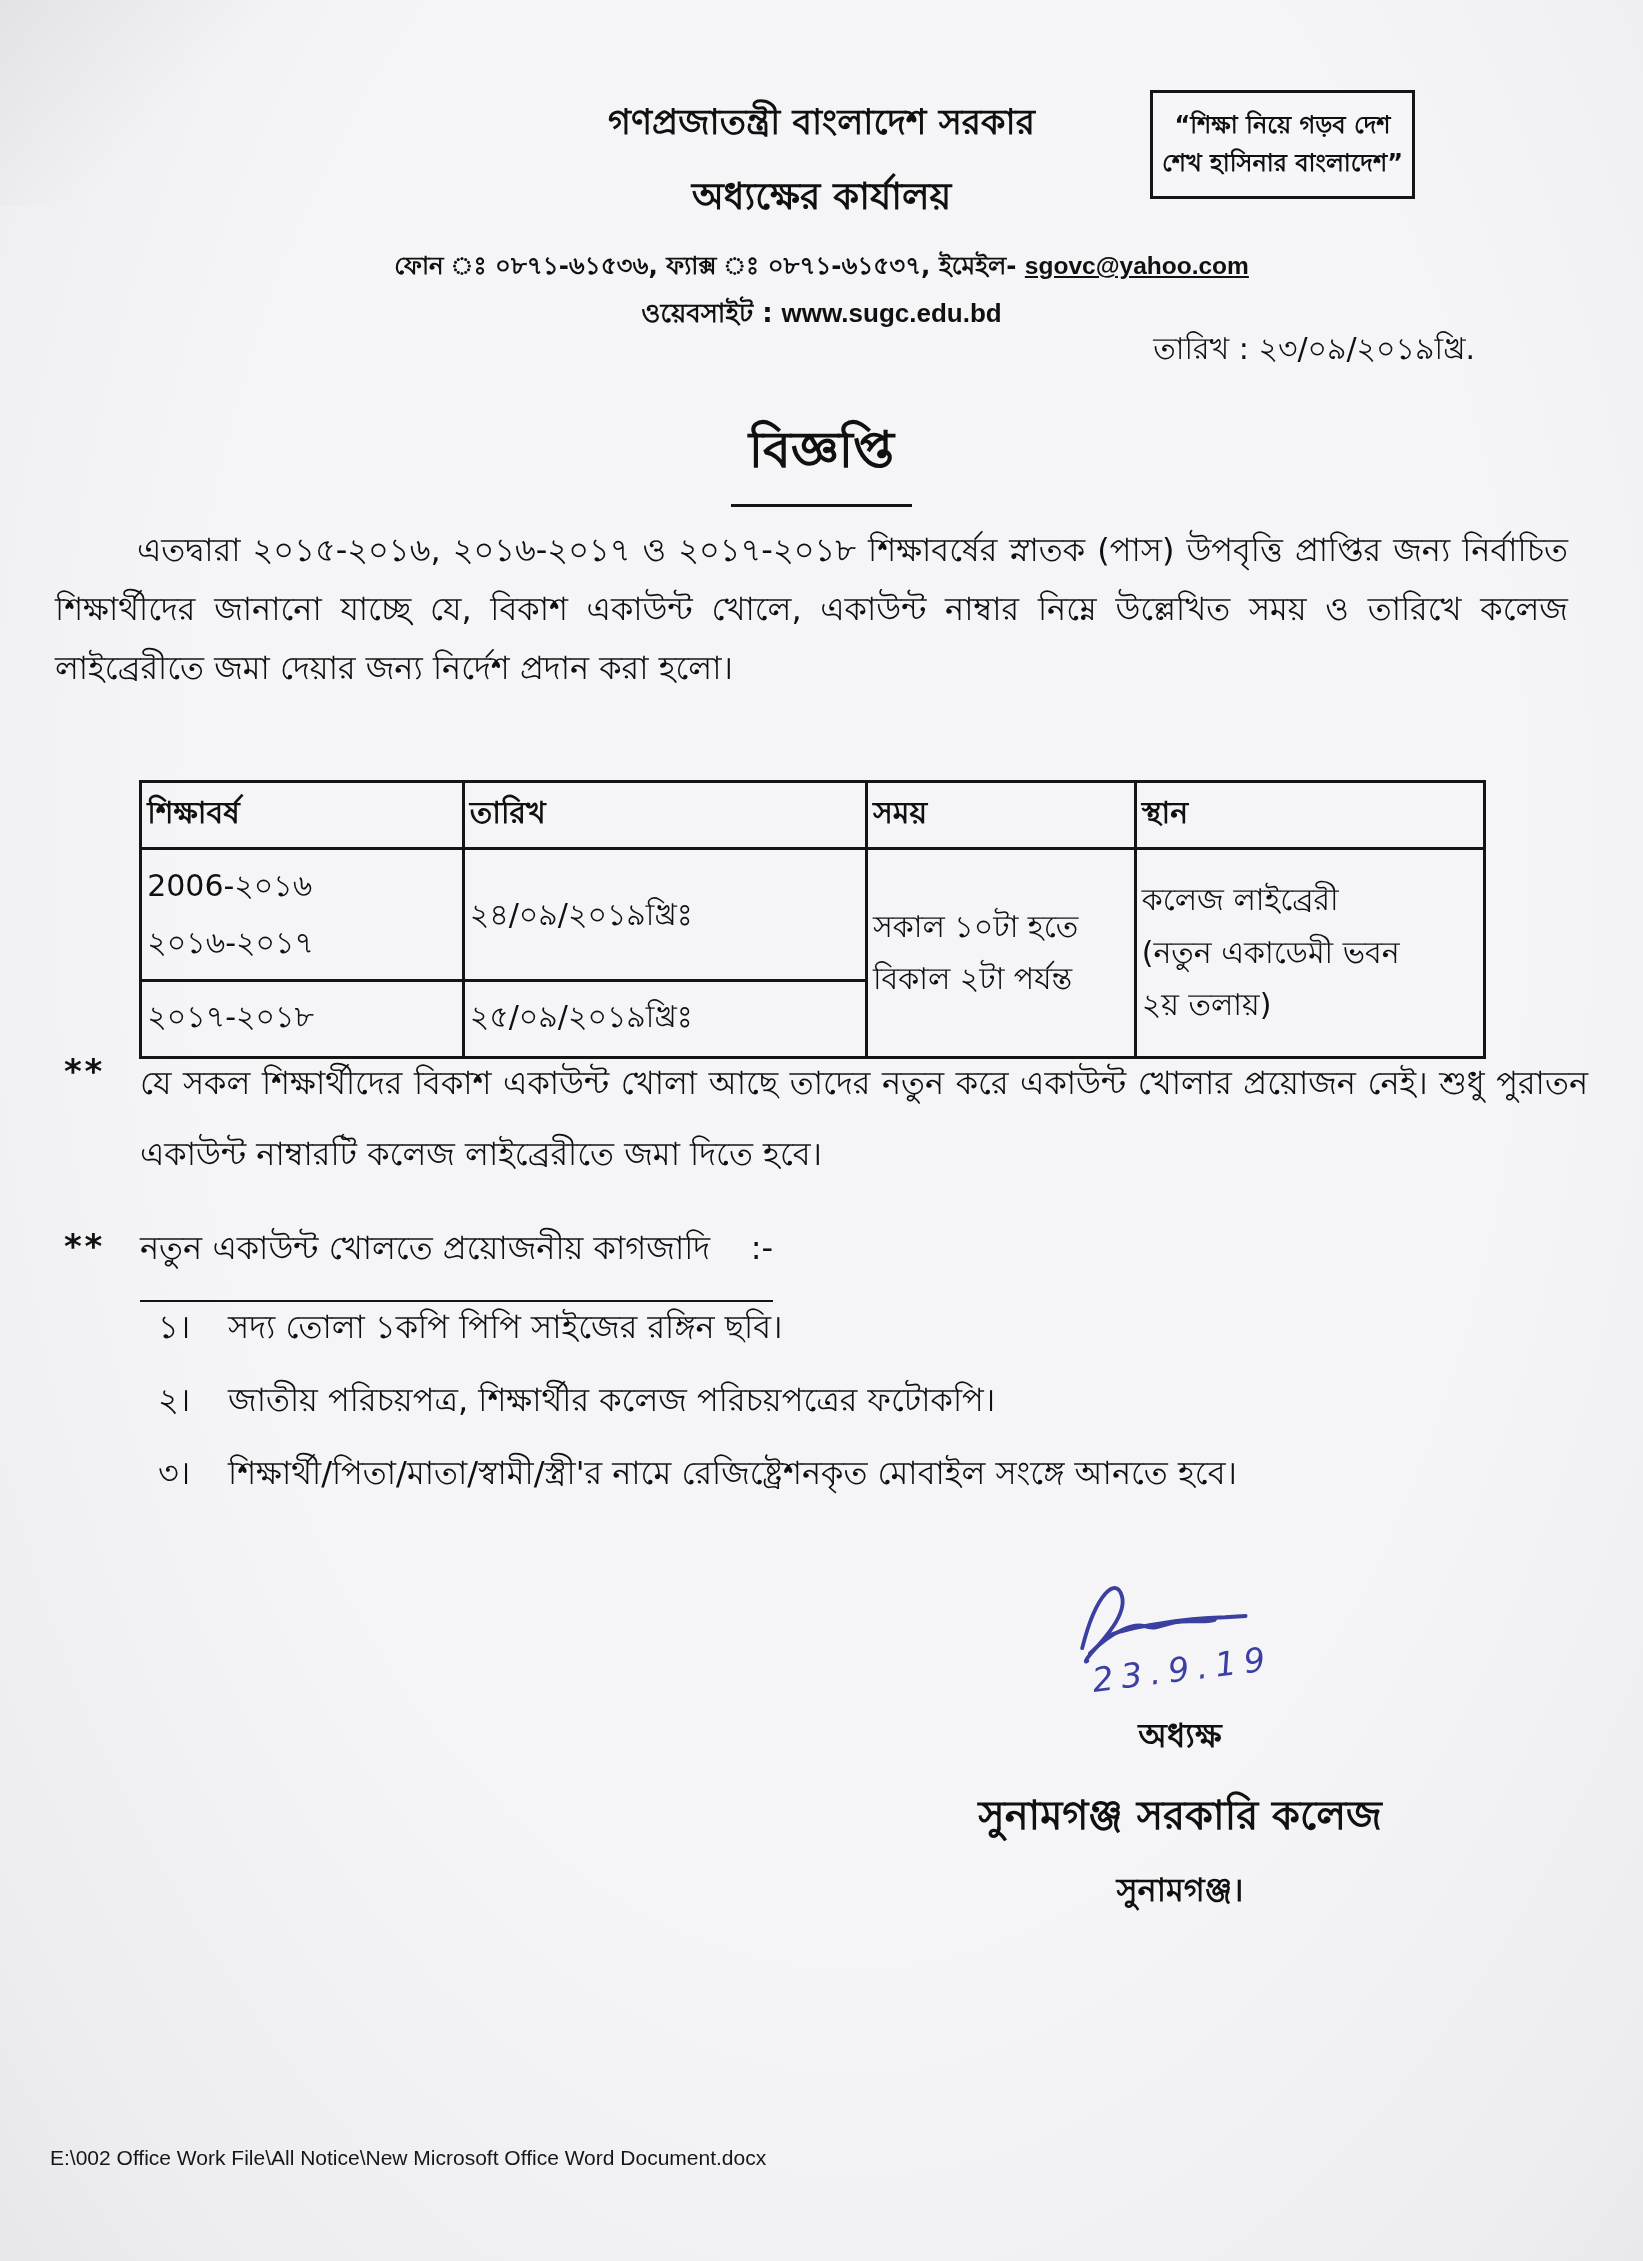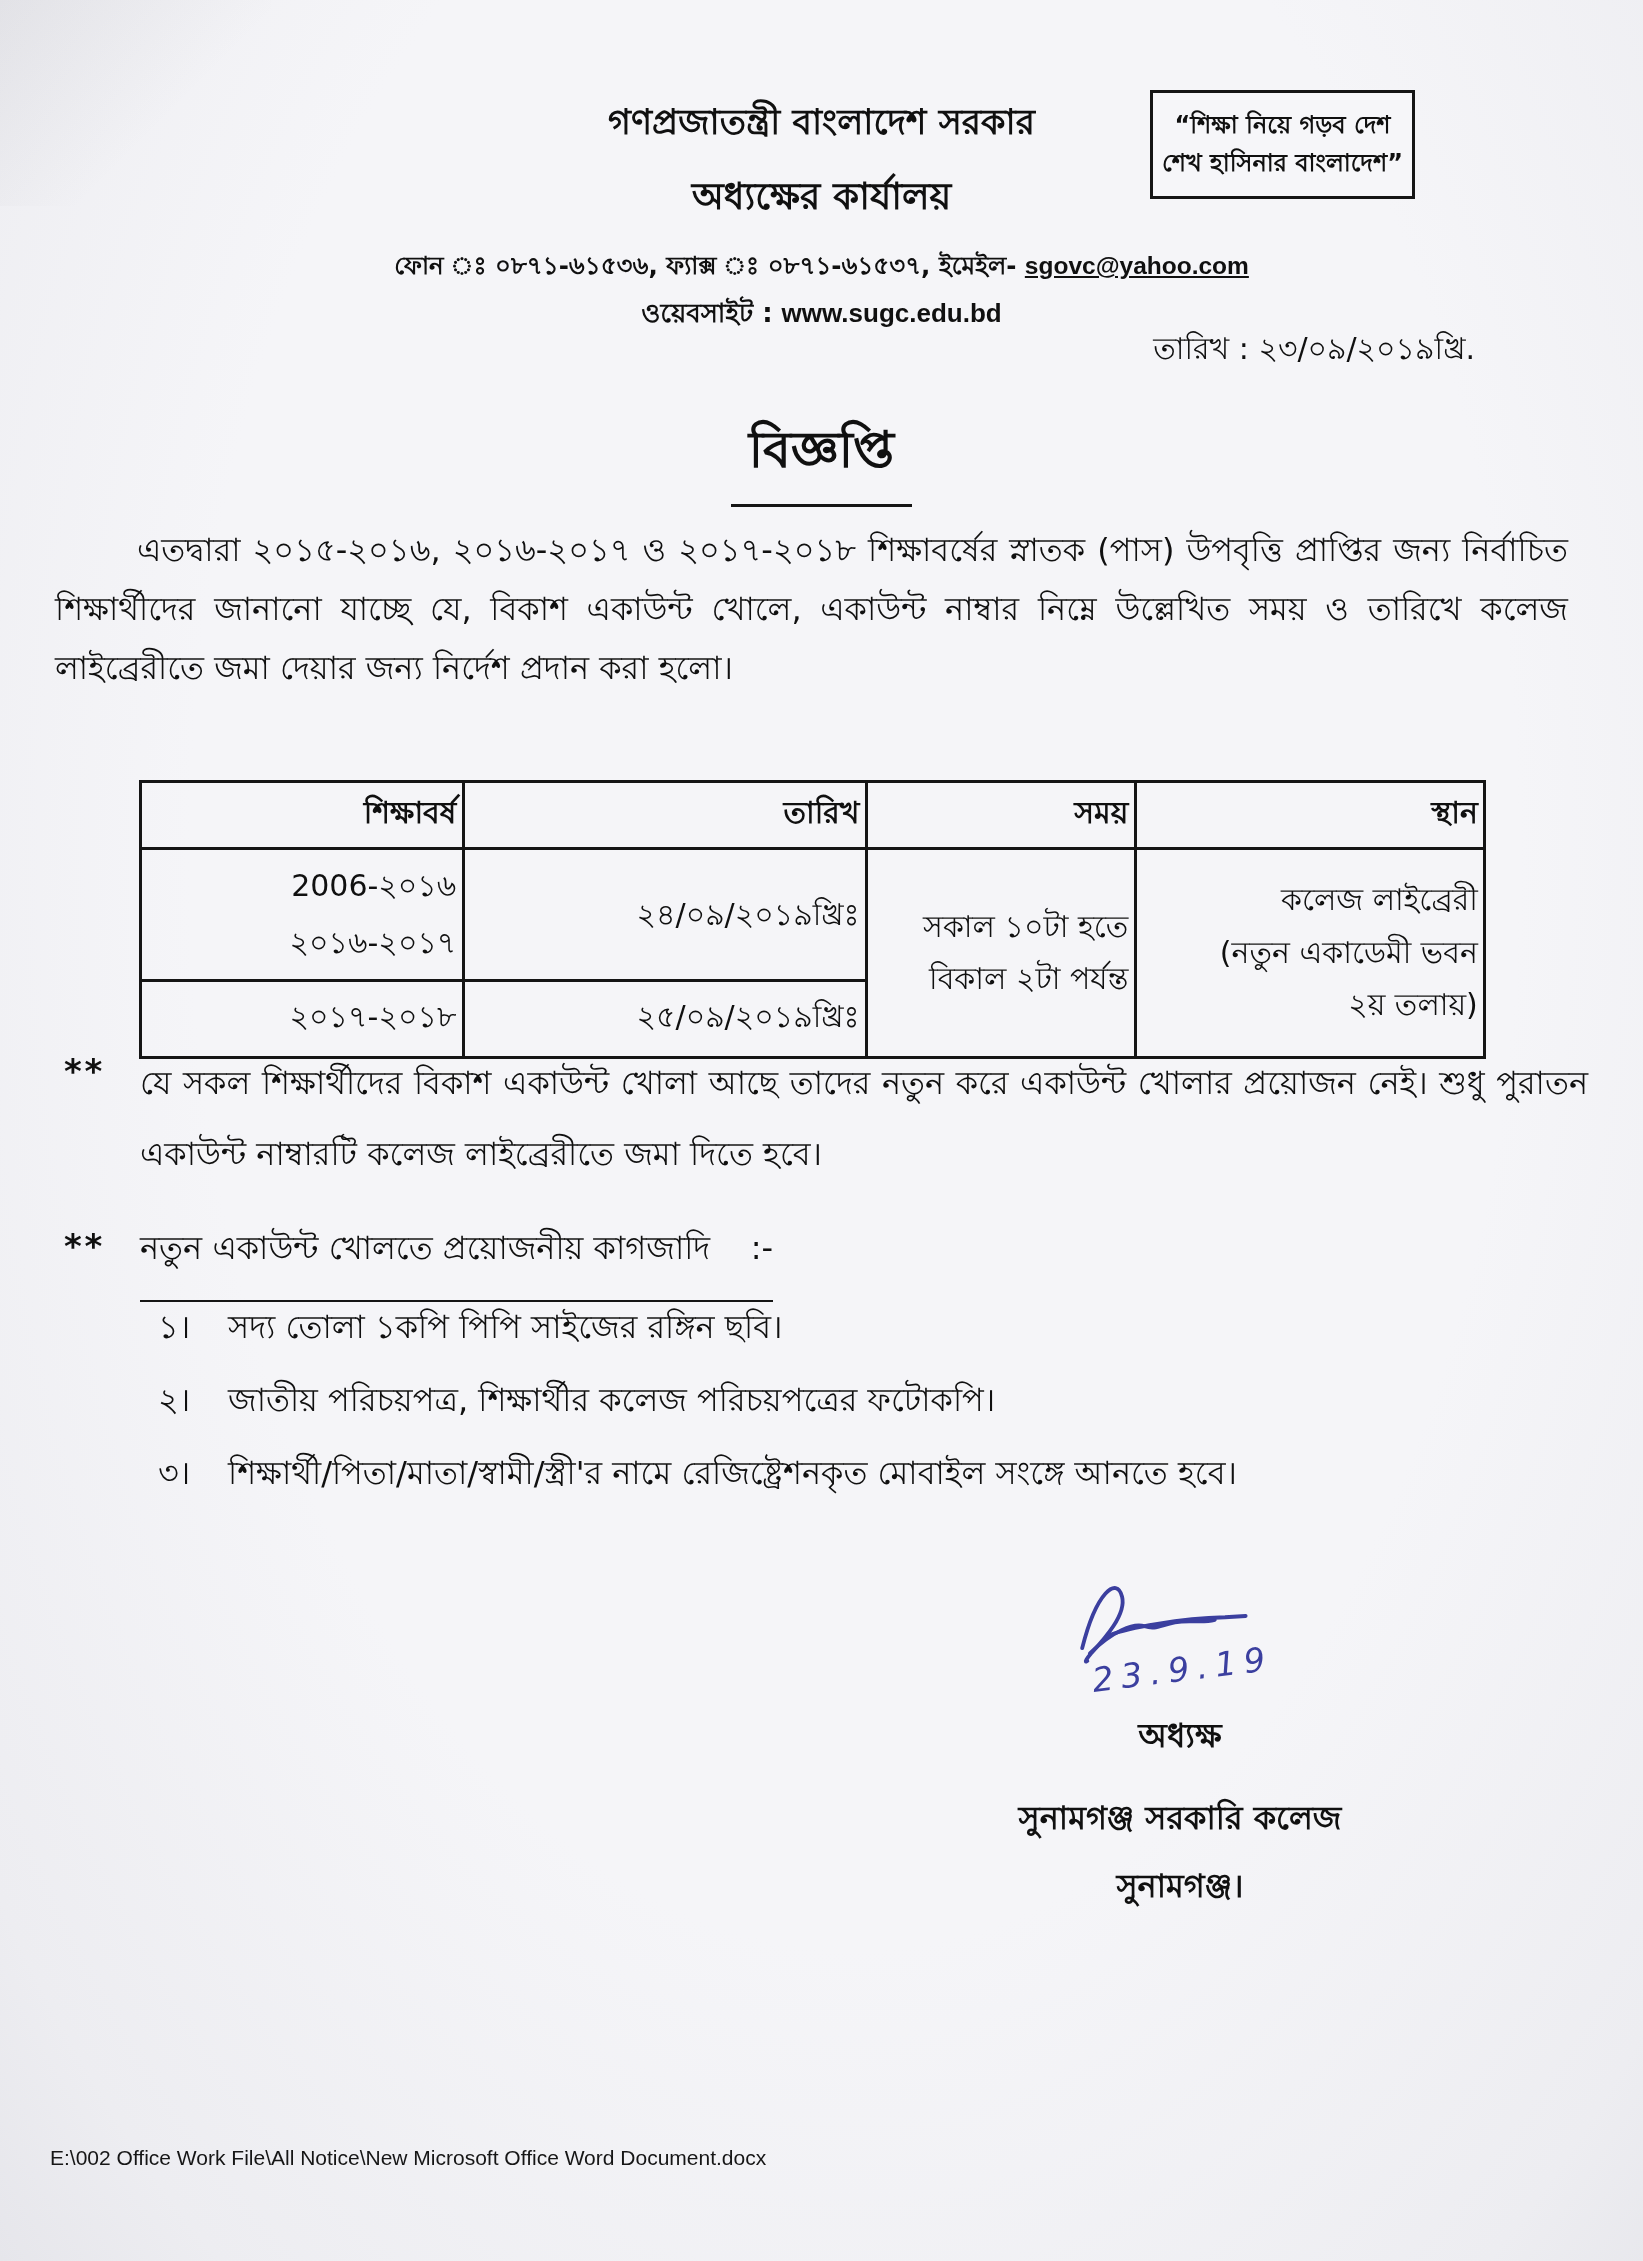--- a/index.html
+++ b/index.html
@@ -50,21 +50,21 @@
   }
 
   .body-par {
     position:absolute; left:55px; top:521px; width:1513px;
     font-size:32px; line-height:1.84; text-align:justify; text-indent:82px;
   }
 
   
   .sched { position:absolute; left:139px; top:780px; width:1347px; border-collapse:collapse; }
   .sched th, .sched td {
-    border:3.2px solid #151515; text-align:right; vertical-align:middle;
+    border:3.2px solid #151515; text-align:left; vertical-align:middle;
     font-size:30px; padding:6.4px 5.2px;
   }
   .sched th { font-weight:bold; height:50px; }
   .pre { white-space:pre-line; }
   .row-a td { height:116px; line-height:1.9; }
   .row-b td { height:62px; }
   .col-session { width:24%; } .col-date { width:30%; }
   .col-time { width:20%; } .col-place { width:26%; }
   .sched td.merged { line-height:1.75; }
 
@@ -83,21 +83,21 @@
   }
 
   .req-list { position:absolute; left:158px; top:1303px; width:1353px; }
   .req-item { display:grid; grid-template-columns:70px 1fr; margin-bottom:25px; }
   .req-num, .req-text { font-size:32px; line-height:1.5; }
 
   
   .signature-block { position:absolute; left:922px; top:1572px; width:516px; text-align:center; }
   .sig-svg { display:block; margin:0 auto -3.9px auto; }
   .sig-designation { font-size:33px; font-weight:bold; margin-top:-2.6px; }
-  .sig-org1 { font-size:32px; font-weight:bold; margin-top:27px; }
+  .sig-org1 { font-size:40px; font-weight:bold; margin-top:18px; }
   .sig-org2 { font-size:32px; font-weight:bold; margin-top:14px; }
 
   .footer-path {
     position:absolute; left:50px; top:2146px;
     font-family:"Liberation Sans", sans-serif;
     font-size:21px; color:#161616;
   }
 </style>
 </head>
 <body>

